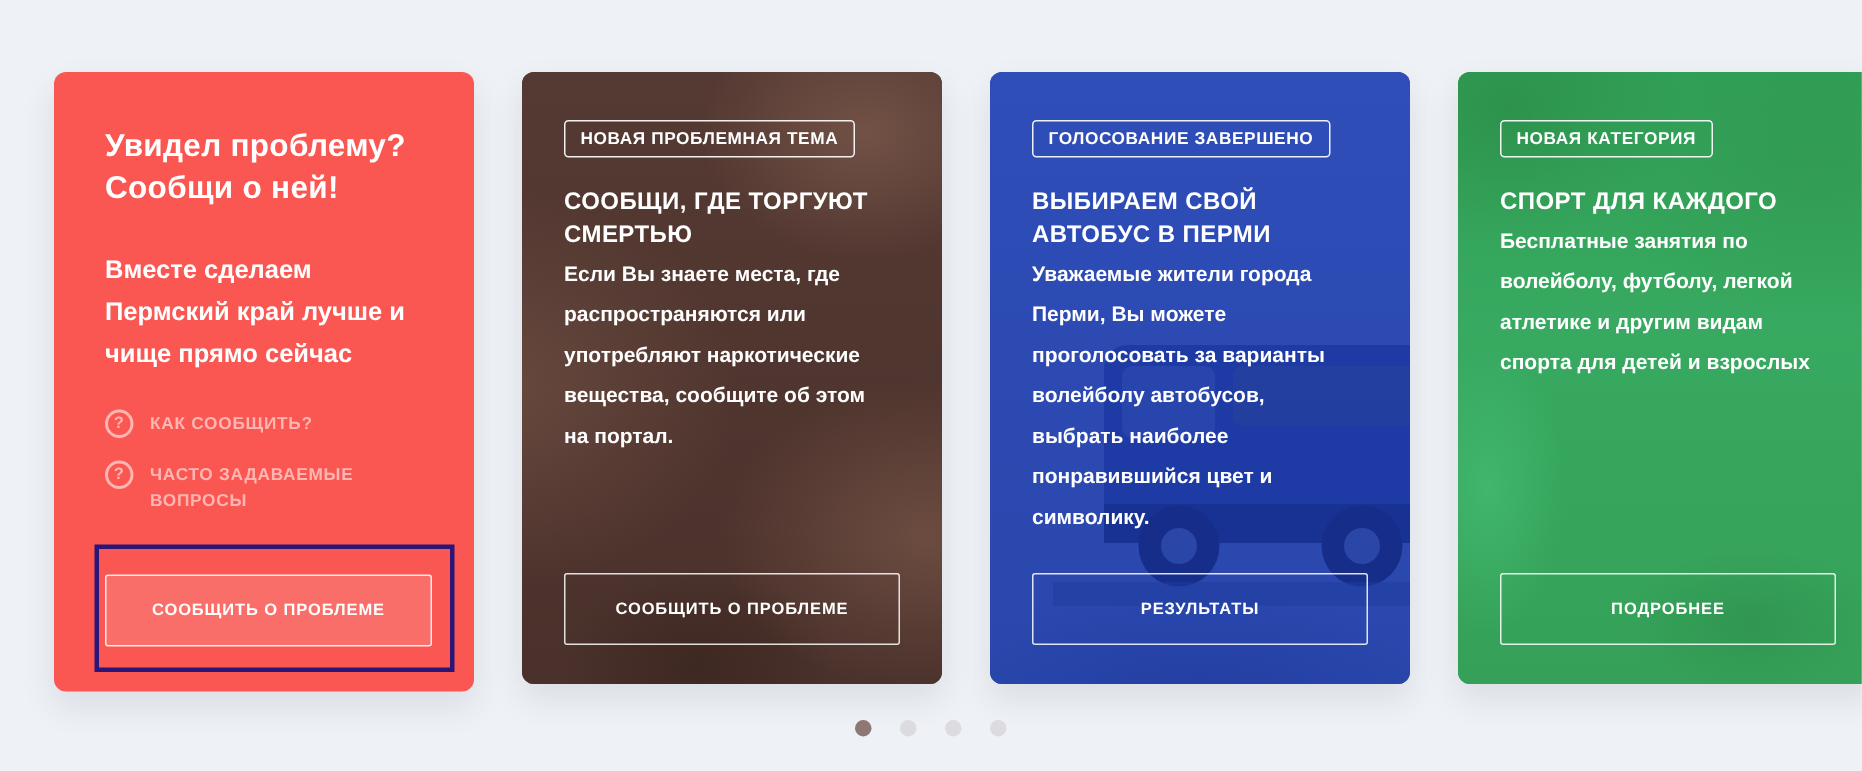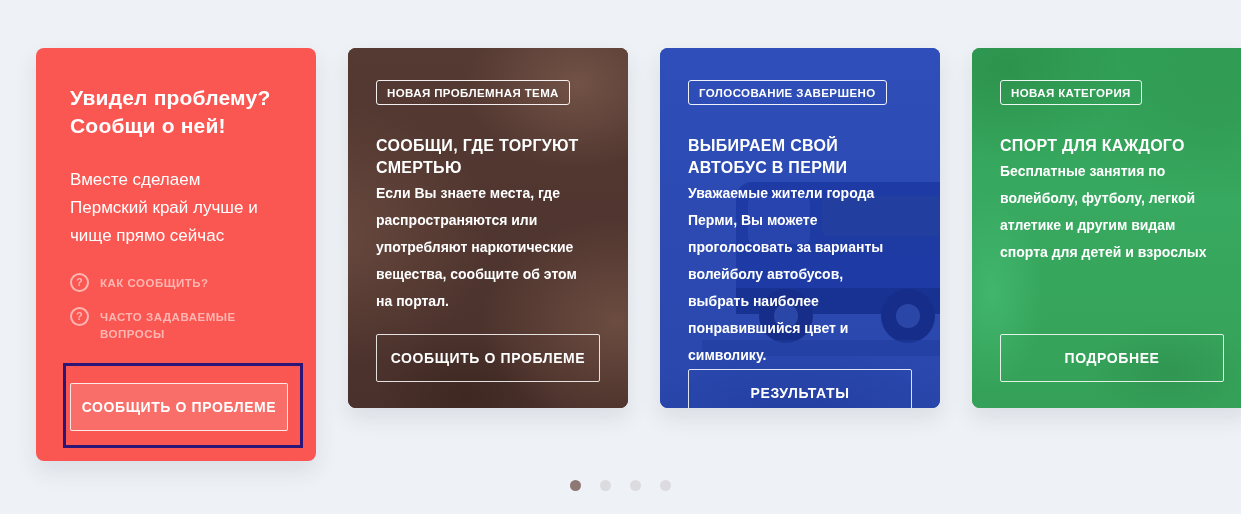--- a/index.html
+++ b/index.html
@@ -8,40 +8,40 @@
     background: #eef1f5;
     font-family: "Liberation Sans", sans-serif;
     overflow: hidden;
     position: relative;
   }
   .cards {
     position: absolute; left: 36px; top: 48px;
     display: flex; gap: 32px; align-items: flex-start;
   }
   .card {
-    width: 280px; height: 360px;
+    width: 280px; height: 408px;
     border-radius: 8px;
     color: #fff;
     padding: 30px 28px 26px 28px;
     display: flex; flex-direction: column;
     position: relative; overflow: hidden;
     box-shadow: 0 10px 22px rgba(45,55,90,0.10);
   }
   .card-bg { position: absolute; inset: 0; z-index: 0; pointer-events: none; }
   .card > .content { position: relative; z-index: 1; display: flex; flex-direction: column; flex: 1; }
 
   
   .card--promo { height: 413px; background: #fa5752; padding: 32px 28px 30px 34px; }
   .promo-heading {
     font-size: 21px; line-height: 28px; font-weight: 700;
     max-width: 212px; letter-spacing: 0.2px; margin-top: 4px;
   }
   .promo-subtitle {
     margin-top: 26px; font-size: 17px; line-height: 28px;
-    font-weight: 400; max-width: 212px;
+    font-weight: 700; max-width: 212px;
   }
   .promo-links { margin-top: 23px; display: flex; flex-direction: column; gap: 15px; list-style: none; }
   .promo-link {
     display: flex; align-items: flex-start; gap: 11px;
     color: #ffb6b2; font-size: 11.5px; font-weight: 700;
     letter-spacing: 0.5px; line-height: 17px; cursor: pointer;
     text-transform: uppercase;
   }
   .promo-link .label { max-width: 160px; padding-top: 2px; }
   .q-icon {
@@ -60,38 +60,38 @@
   
   .badge {
     align-self: flex-start;
     border: 1px solid rgba(255,255,255,0.92);
     border-radius: 3px;
     padding: 6px 10px 5px 10px;
     font-size: 11.5px; font-weight: 700; letter-spacing: 0.4px;
     text-transform: uppercase; margin-top: 2px;
   }
   .card-title {
-    margin-top: 30px;
+    margin-top: 19px;
     font-size: 16px; line-height: 22px; font-weight: 700;
     letter-spacing: 0.3px; max-width: 224px; text-transform: uppercase;
   }
   .card-text {
     margin-top: 1px;
     font-size: 14px; line-height: 27px; font-weight: 700;
     max-width: 218px;
   }
   .card-text + .card-text { margin-top: 26px; }
   .card-btn {
     margin-top: auto;
     width: 100%; height: 48px; flex: none;
     background: transparent;
     border: 1px solid rgba(255,255,255,0.85);
     border-radius: 2px;
     color: #fff; font-family: inherit;
-    font-size: 14px; font-weight: 700; letter-spacing: 0.6px;
+    font-size: 11px; font-weight: 700; letter-spacing: 0.6px;
     text-transform: uppercase; cursor: pointer;
   }
   .card--promo .card-btn { background: rgba(255,255,255,0.14); }
 
   
   .card--brown { background: #4e332d; }
   .card--brown .card-bg {
     background:
       radial-gradient(170px 130px at 82% 10%, rgba(139,102,86,0.55), transparent 65%),
       radial-gradient(230px 190px at -6% 52%, rgba(128,92,77,0.50), transparent 70%),

